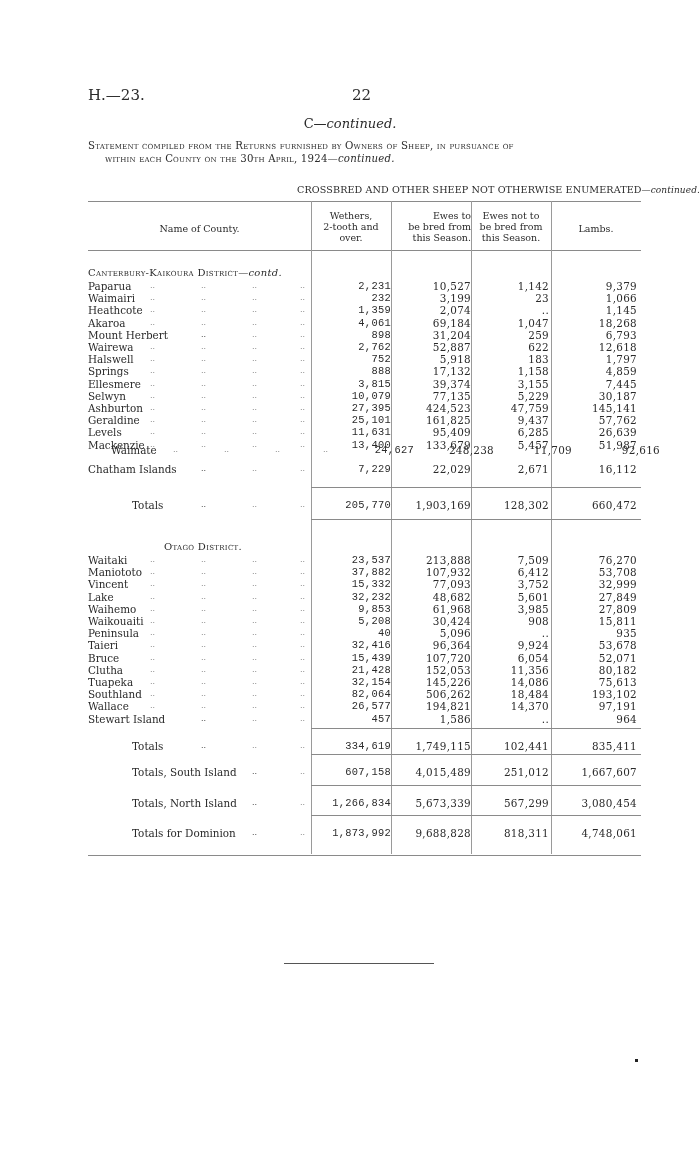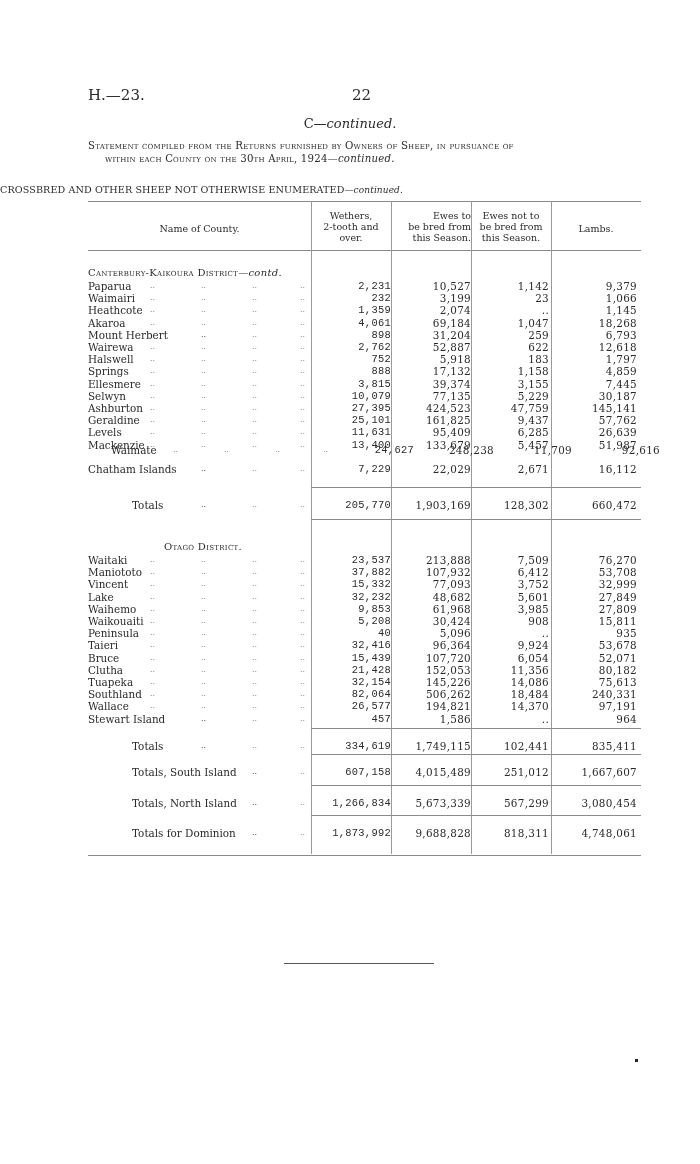--- a/index.html
+++ b/index.html
@@ -6,21 +6,21 @@
   body { width: 700px; height: 1164px; position: relative; overflow: hidden;
          font-family: "DejaVu Serif", "Liberation Serif", serif; color: #2a2a2a; }
   .page-ref { position: absolute; left: 88px; top: 86px; font-size: 15px; }
   .page-num { position: absolute; left: 352px; top: 86px; font-size: 15px; }
   .section-title { position: absolute; left: 0; width: 700px; top: 116px; text-align: center; font-size: 13px; }
   .section-title i { font-style: italic; }
   .statement { position: absolute; left: 88px; width: 553px; top: 139px; font-size: 10.2px; line-height: 13px;
                text-align: justify; letter-spacing: 0.2px; }
   .statement .l1 { display: block; }
   .statement .ind { display: block; padding-left: 17px; }
-  .subtitle { position: absolute; left: 0; width: 700px; top: 184px; text-align: left; font-size: 9.6px; letter-spacing: 0.1px; }
+  .subtitle { position: absolute; left: 0; width: 700px; top: 184px; text-align: right; font-size: 9.6px; letter-spacing: 0.1px; }
   .subtitle i { font-size: 9px; }
   .table { position: absolute; left: 88px; width: 553px; top: 198px; }
   .rule { position: absolute; height: 0; border-top: 1px solid #8a8a8a; }
   .vline { position: absolute; width: 0; border-left: 1px solid #9a9a9a; }
   .hdr { position: absolute; font-size: 9.5px; line-height: 11px; text-align: center; }
   .row { position: absolute; left: 0; width: 553px; height: 12px; font-size: 10.4px; line-height: 12px; }
   .name { position: absolute; left: 0; white-space: nowrap; }
   .dots { position: absolute; left: 0; width: 224px; white-space: nowrap; }
   .dots span { position: absolute; font-size: 8px; color: #666; }
   .num { position: absolute; text-align: right; white-space: nowrap; letter-spacing: 0.3px; }
@@ -438,21 +438,21 @@
       <div class="name">Southland</div>
       <div class="dots">
         <span style="left: 62px;">..</span>
         <span style="left: 113px;">..</span>
         <span style="left: 164px;">..</span>
         <span style="left: 212px;">..</span>
       </div>
       <div class="num c1">82,064</div>
       <div class="num c2">506,262</div>
       <div class="num c3">18,484</div>
-      <div class="num c4">240,331</div>
+      <div class="num c4">193,102</div>
     </div>
     <div class="row" style="top:502.4px;">
       <div class="name">Wallace</div>
       <div class="dots">
         <span style="left: 62px;">..</span>
         <span style="left: 113px;">..</span>
         <span style="left: 164px;">..</span>
         <span style="left: 212px;">..</span>
       </div>
       <div class="num c1">26,577</div>

